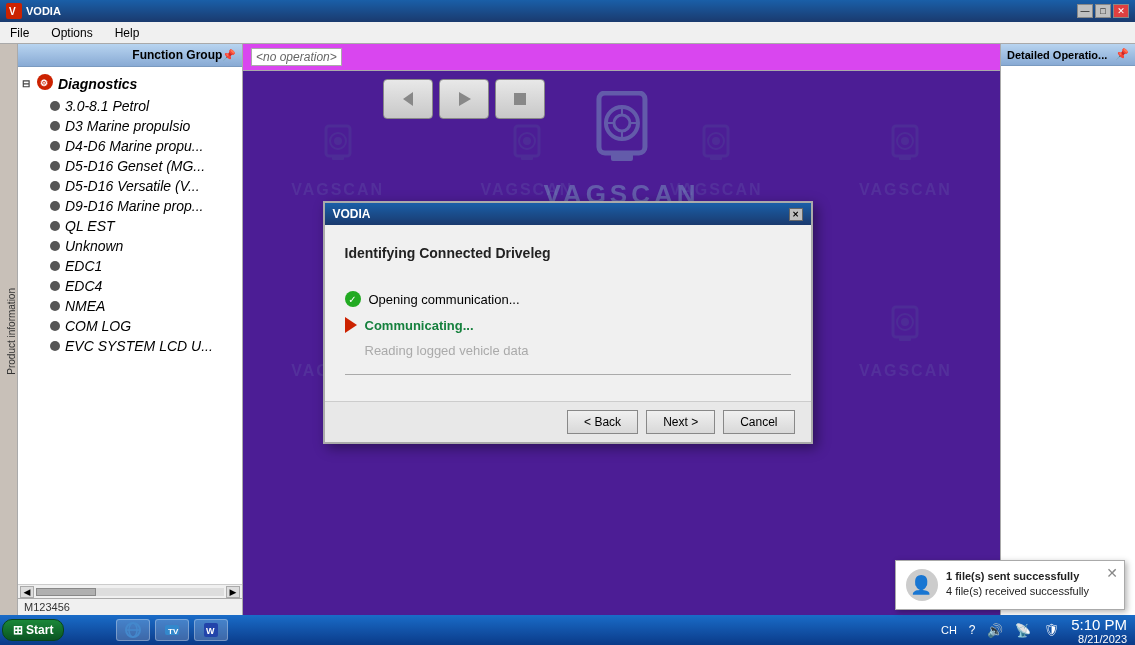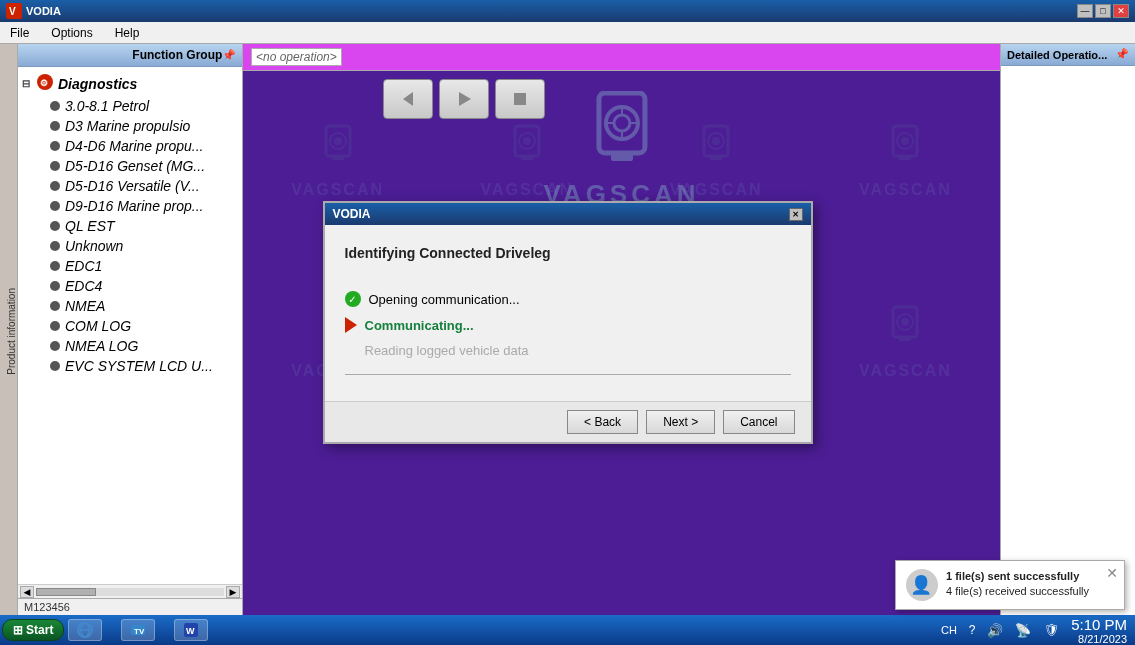--- a/index.html
+++ b/index.html
@@ -298,22 +298,23 @@
       border-radius: 10px;
       padding: 2px 10px;
       font-size: 12px;
       font-weight: bold;
       cursor: pointer;
       height: 22px;
       margin-right: 4px;
     }
     .taskbar-apps {
       display: flex;
-      gap: 19px;
+      gap: 5px;
       flex: 1;
+      margin-left: 48px;
     }
     .taskbar-app {
       background: rgba(255,255,255,0.2);
       border: 1px solid rgba(255,255,255,0.3);
       color: white;
       padding: 2px 8px;
       font-size: 11px;
       cursor: pointer;
       height: 22px;
       display: flex; align-items: center;
@@ -461,24 +462,20 @@
         <span class="bullet"></span>
         <span class="tree-label">EDC4</span>
       </div>
       <div class="tree-item tree-indent-2">
         <span class="bullet"></span>
         <span class="tree-label">NMEA</span>
       </div>
       <div class="tree-item tree-indent-2">
         <span class="bullet"></span>
         <span class="tree-label">COM LOG</span>
-      </div>
-      <div class="tree-item tree-indent-2">
-        <span class="bullet"></span>
-        <span class="tree-label">NMEA LOG</span>
       </div>
       <div class="tree-item tree-indent-2">
         <span class="bullet"></span>
         <span class="tree-label">EVC SYSTEM LCD U...</span>
       </div>
     </div>
     <div class="h-scrollbar">
       <div class="h-scroll-btn">◀</div>
       <div class="h-scroll-track">
         <div class="h-scroll-thumb"></div>

